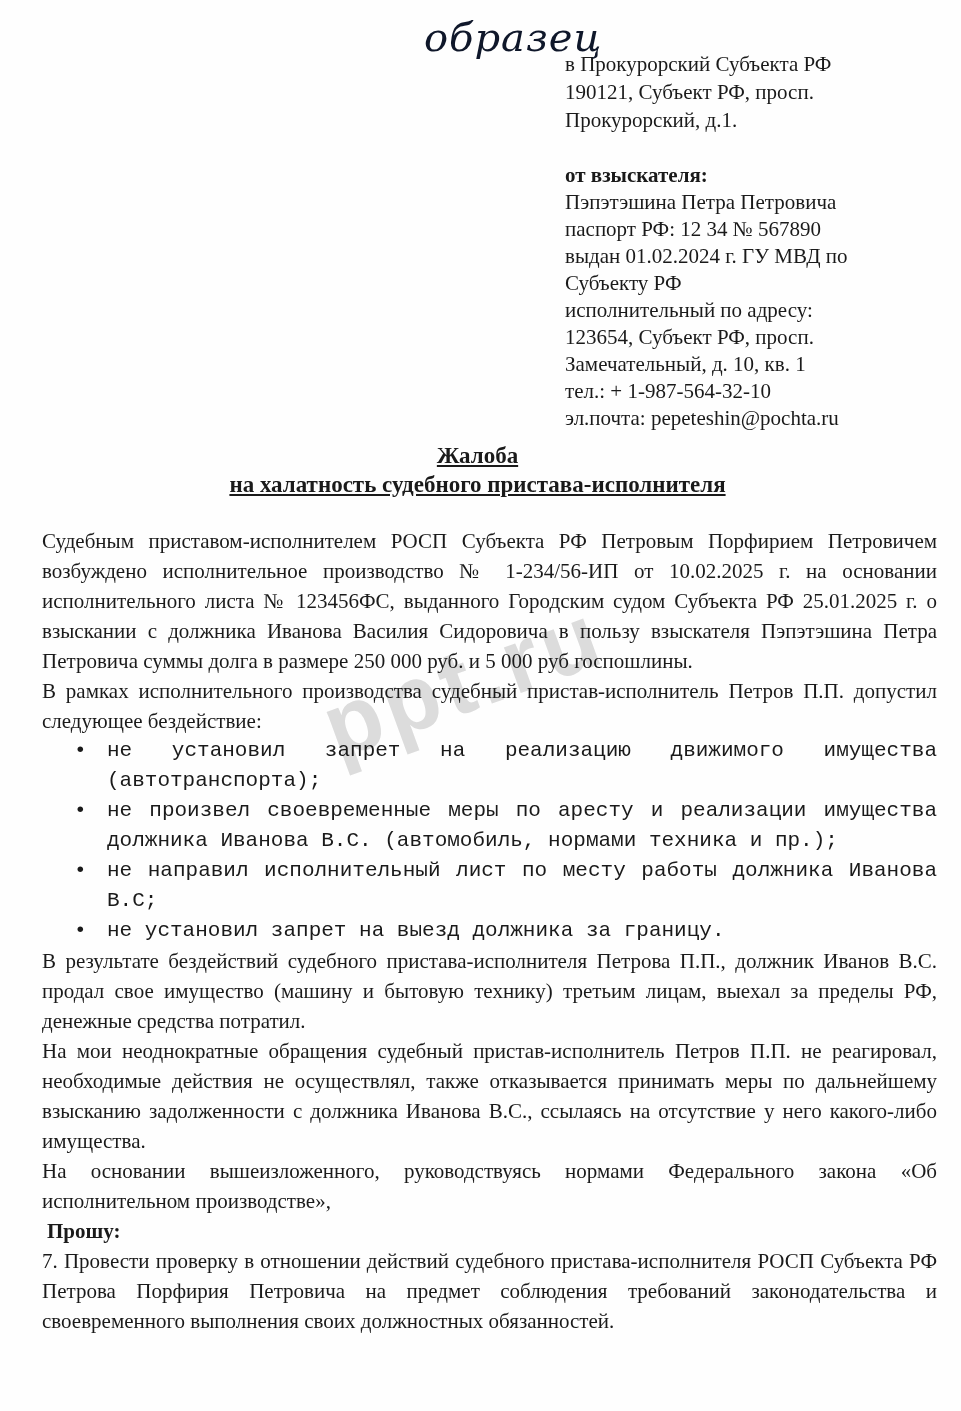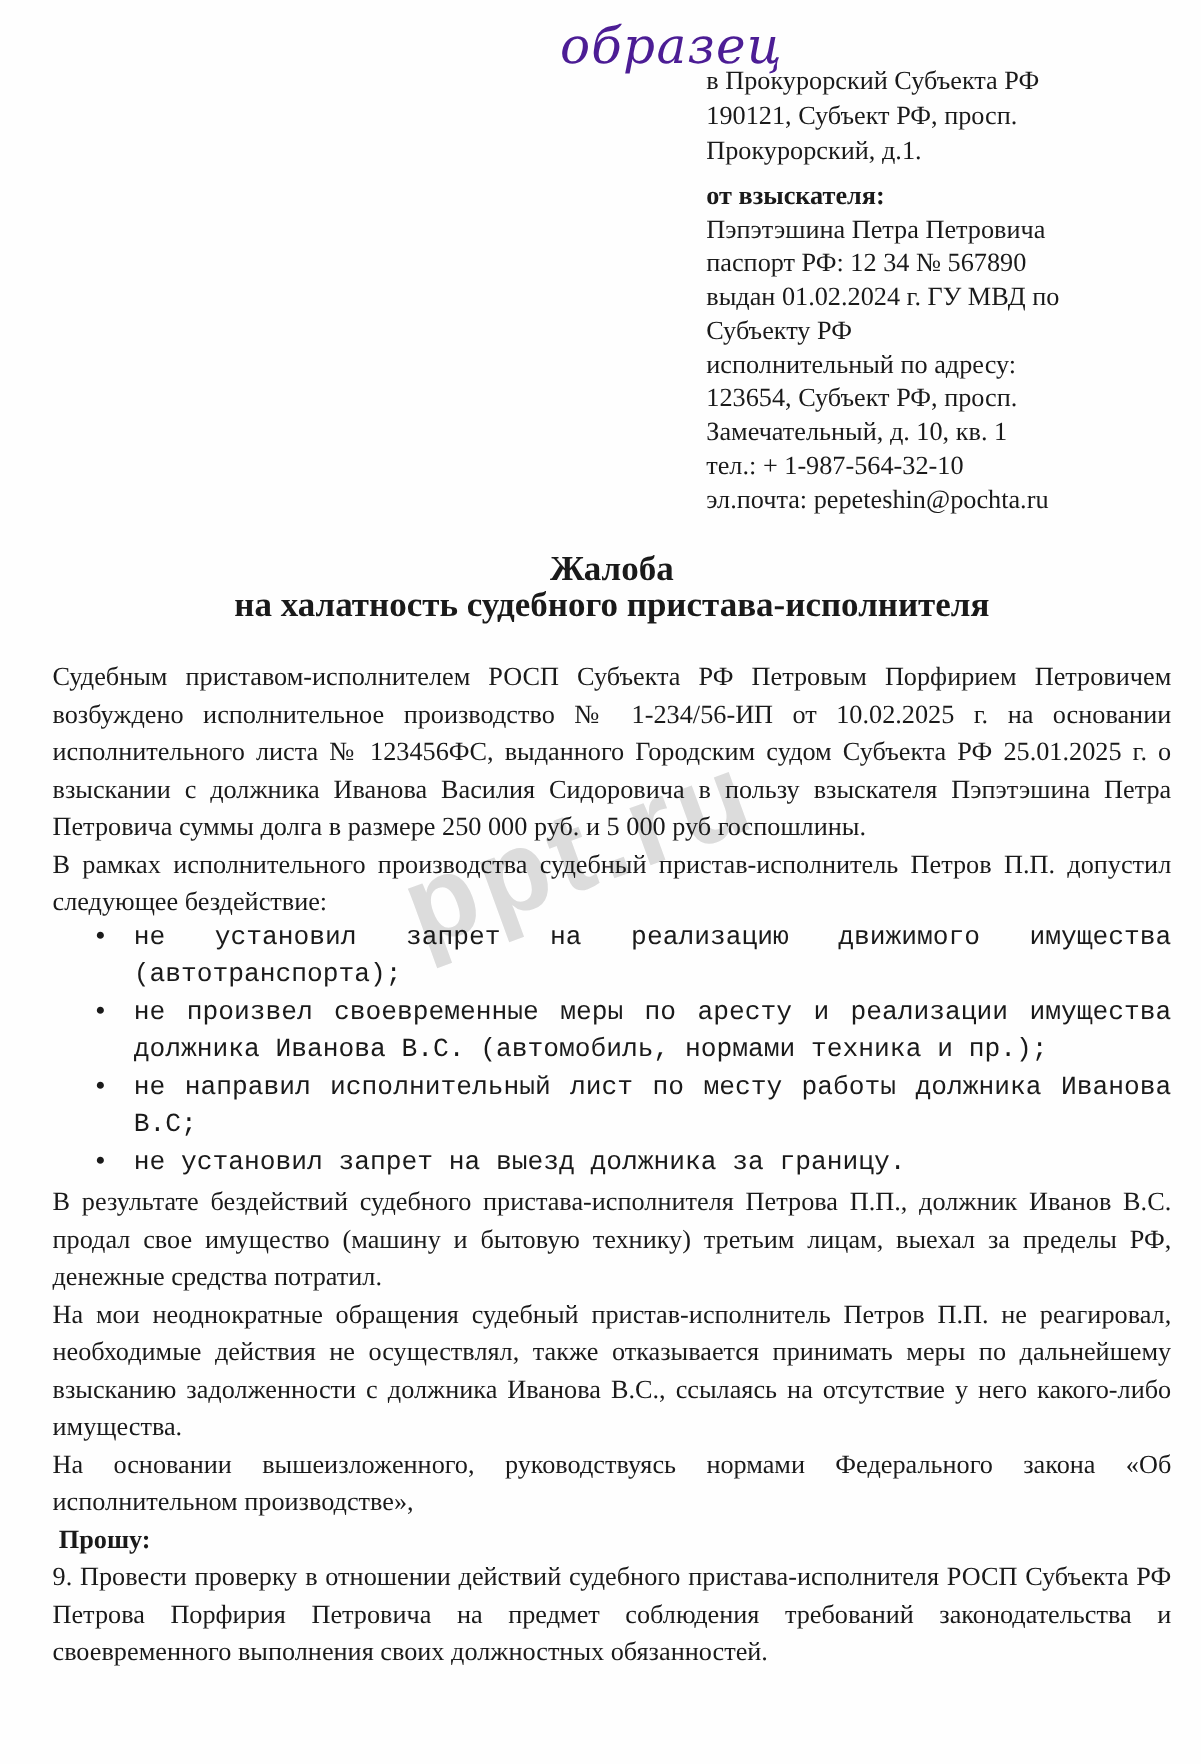--- a/index.html
+++ b/index.html
@@ -11,26 +11,26 @@
     height: 1411px;
     background: #fefefe;
     font-family: "Liberation Serif", serif;
     color: #1a1a1a;
     overflow: hidden;
   }
 
   
   .sample-mark {
     position: absolute;
-    left: 448px;
+    left: 424px;
     top: 14px;
     font-family: "DejaVu Serif", serif;
     font-style: italic;
     font-size: 40px;
-    color: #4c1d95;
+    color: #0f172a;
     z-index: 2;
     letter-spacing: 1px;
   }
 
   
   .site-mark {
     position: absolute;
     left: 318px;
     top: 628px;
     font-family: "Liberation Sans", sans-serif;
@@ -45,33 +45,34 @@
   }
 
   .addr {
     position: absolute;
     left: 565px;
     width: 385px;
     font-size: 21px;
     z-index: 1;
   }
   .addr.recipient { top: 50px;  line-height: 28px; }
-  .addr.claimant  { top: 143px; line-height: 27px; }
+  .addr.claimant  { top: 162px; line-height: 27px; }
   .bold { font-weight: bold; }
 
   .doc-title {
     position: absolute;
-    left: 42px;
+    left: 30px;
     top: 441px;
     width: 895px;
     text-align: center;
     font-weight: bold;
-    font-size: 28px;
+    font-size: 23px;
     line-height: 29px;
     z-index: 1;
+    text-decoration: underline;
   }
 
   .doc-body {
     position: absolute;
     left: 42px;
     top: 526px;
     width: 895px;
     font-size: 21px;
     line-height: 30px;
     text-align: justify;
@@ -134,16 +135,16 @@
     <ul class="inaction-list">
       <li>не установил запрет на реализацию движимого имущества (автотранспорта);</li>
       <li>не произвел своевременные меры по аресту и реализации имущества должника Иванова В.С. (автомобиль, нормами техника и пр.);</li>
       <li>не направил исполнительный лист по месту работы должника Иванова В.С;</li>
       <li>не установил запрет на выезд должника за границу.</li>
     </ul>
     <p>В результате бездействий судебного пристава-исполнителя Петрова П.П., должник Иванов В.С. продал свое имущество (машину и бытовую технику) третьим лицам, выехал за пределы РФ, денежные средства потратил.</p>
     <p>На мои неоднократные обращения судебный пристав-исполнитель Петров П.П. не реагировал, необходимые действия не осуществлял, также отказывается принимать меры по дальнейшему взысканию задолженности с должника Иванова В.С., ссылаясь на отсутствие у него какого-либо имущества.</p>
     <p>На основании вышеизложенного, руководствуясь нормами Федерального закона «Об исполнительном производстве»,</p>
     <p class="request-label">Прошу:</p>
-    <p>9. Провести проверку в отношении действий судебного пристава-исполнителя РОСП Субъекта РФ Петрова Порфирия Петровича на предмет соблюдения требований законодательства и своевременного выполнения своих должностных обязанностей.</p>
+    <p>7. Провести проверку в отношении действий судебного пристава-исполнителя РОСП Субъекта РФ Петрова Порфирия Петровича на предмет соблюдения требований законодательства и своевременного выполнения своих должностных обязанностей.</p>
   </div>
 
 </div>
 
 </body></html>

